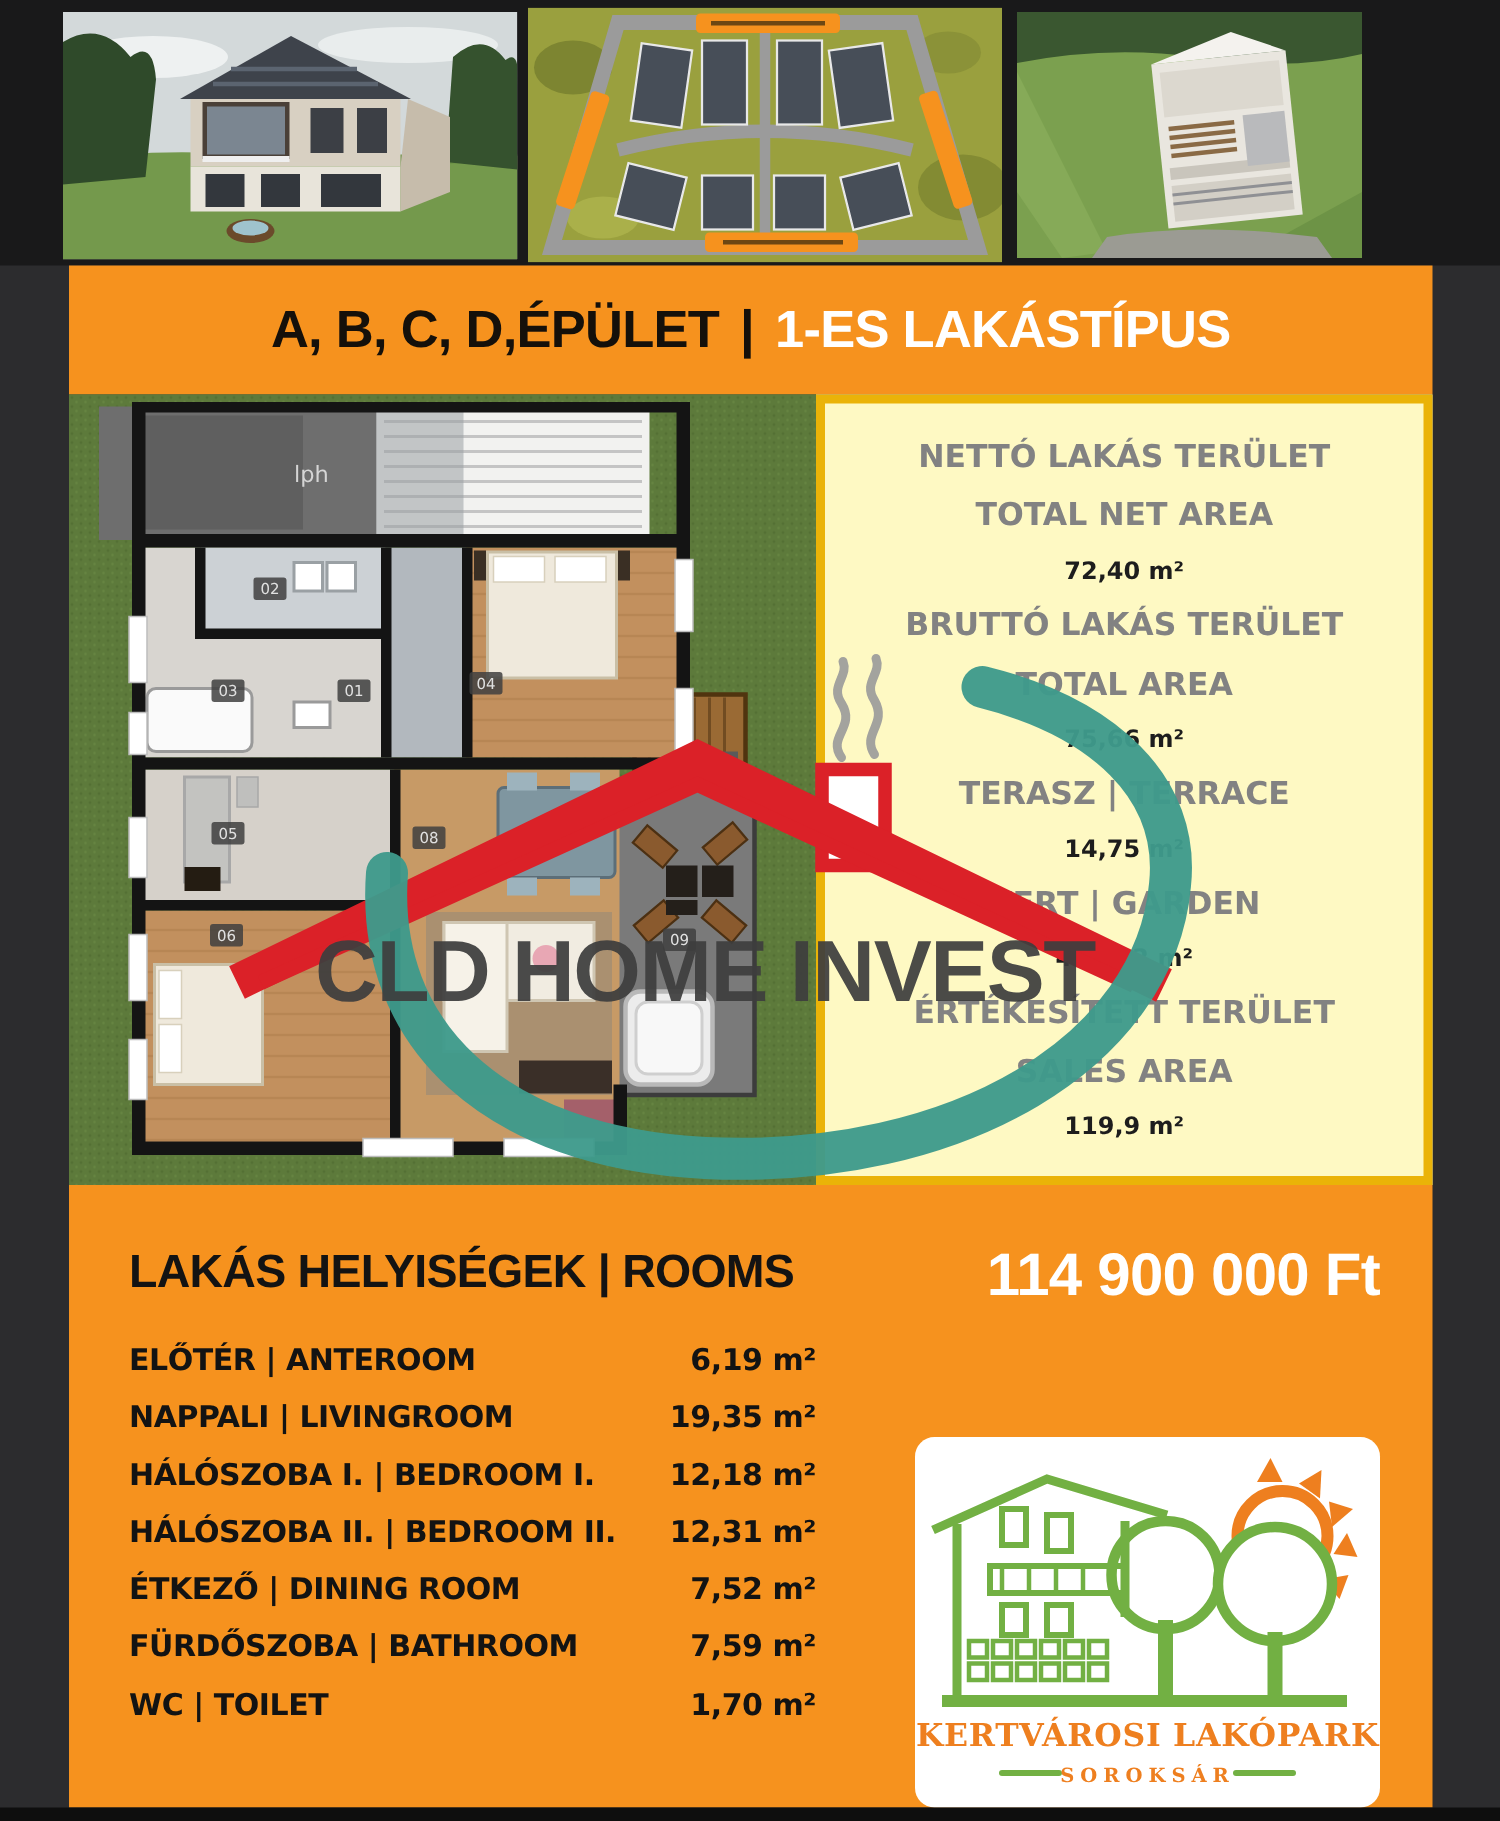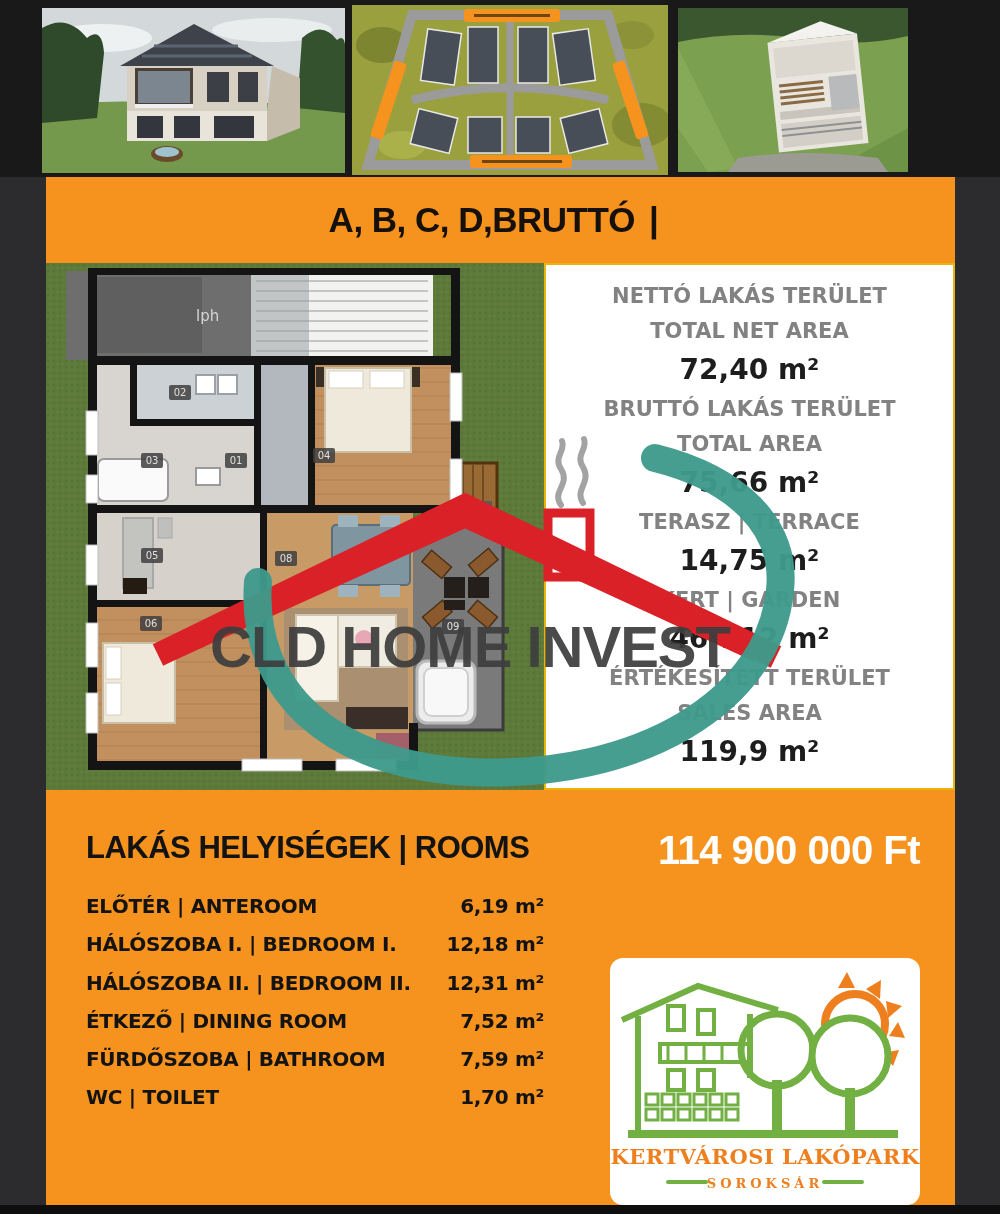--- a/index.html
+++ b/index.html
@@ -16,29 +16,29 @@
     position:absolute;left:46px;top:177px;width:909px;height:86px;background:#F6921E;
     display:flex;align-items:center;justify-content:center;
     font-weight:bold;font-size:35px;letter-spacing:-.5px;white-space:nowrap;
   }
   .banner .b-left{color:#15100a;}
   .banner .b-div{color:#15100a;margin:0 14px;}
   .banner .b-right{color:#ffffff;}
   
   .plan-wrap{position:absolute;left:46px;top:263px;width:498px;height:482px;background:#5d7a3b;z-index:1;}
   .area-panel{
-    position:absolute;left:544px;top:263px;width:411px;height:527px;background:#ffffff;
-    border:2px solid #eab308;box-sizing:border-box;z-index:1;
+    position:absolute;left:544px;top:263px;width:411px;height:527px;background:#fef9c3;
+    border:6px solid #eab308;box-sizing:border-box;z-index:1;
     display:flex;flex-direction:column;justify-content:space-evenly;align-items:center;
     font-family:"DejaVu Sans","Liberation Sans",sans-serif;font-weight:bold;
     padding:8px 0;
   }
   .area-panel .line{line-height:1.1;text-align:center;}
   .area-panel .lbl{color:#828282;font-size:21px;}
-  .area-panel .val{color:#1d1d1d;font-size:28px;}
+  .area-panel .val{color:#1d1d1d;font-size:16px;}
   .watermark{position:absolute;left:46px;top:263px;width:909px;height:527px;z-index:5;pointer-events:none;}
   
   .bottom{position:absolute;left:46px;top:790px;width:909px;height:415px;background:#F6921E;z-index:1;}
   .rooms-title{
     position:absolute;left:40px;top:40px;color:#131313;font-weight:bold;font-size:31px;letter-spacing:-.5px;
   }
   .price{
     position:absolute;right:35px;top:38px;color:#ffffff;font-weight:bold;font-size:40px;letter-spacing:-.5px;
   }
   .room-rows{
@@ -144,22 +144,23 @@
           <line x1="100" y1="118" x2="180" y2="118"></line>
             <line x1="100" y1="124" x2="180" y2="124"></line>
         </g>
       </g>
       <path d="M60 150 Q120 140 200 150 L210 164 L50 164 Z" fill="#9b9b93"></path>
     </svg>
   </div>
 </div>
 
 <div class="banner">
-  <span class="b-left">A, B, C, D,BRUTTÓ</span>
+  <span class="b-left">A, B, C, D,ÉPÜLET</span>
   <span class="b-div">|</span>
+  <span class="b-right">1-ES LAKÁSTÍPUS</span>
 </div>
 
 <div class="plan-wrap">
   <svg width="498" height="527" viewBox="0 0 498 527">
     <defs>
       <pattern id="grassdots" width="6" height="6" patternUnits="userSpaceOnUse">
         <rect width="6" height="6" fill="#5d7a3b"></rect>
         <circle cx="2" cy="2" r="1" fill="#547034"></circle>
         <circle cx="5" cy="5" r="0.8" fill="#678642"></circle>
       </pattern>
@@ -371,20 +372,24 @@
 <div class="bottom">
   <div class="rooms-title">LAKÁS HELYISÉGEK | ROOMS</div>
   <div class="price">114 900 000 Ft</div>
 
   <div class="room-rows">
     <div class="room-row">
       <span>ELŐTÉR | ANTEROOM</span>
       <span>6,19 m²</span>
     </div>
     <div class="room-row">
+      <span>NAPPALI | LIVINGROOM</span>
+      <span>19,35 m²</span>
+    </div>
+    <div class="room-row">
       <span>HÁLÓSZOBA I. | BEDROOM I.</span>
       <span>12,18 m²</span>
     </div>
     <div class="room-row">
       <span>HÁLÓSZOBA II. | BEDROOM II.</span>
       <span>12,31 m²</span>
     </div>
     <div class="room-row">
       <span>ÉTKEZŐ | DINING ROOM</span>
       <span>7,52 m²</span>

